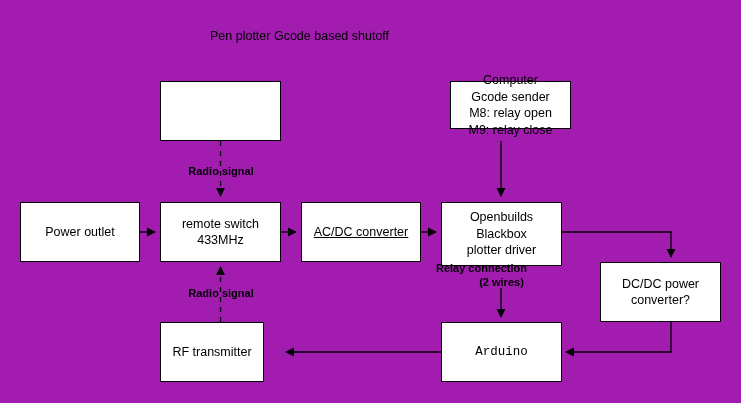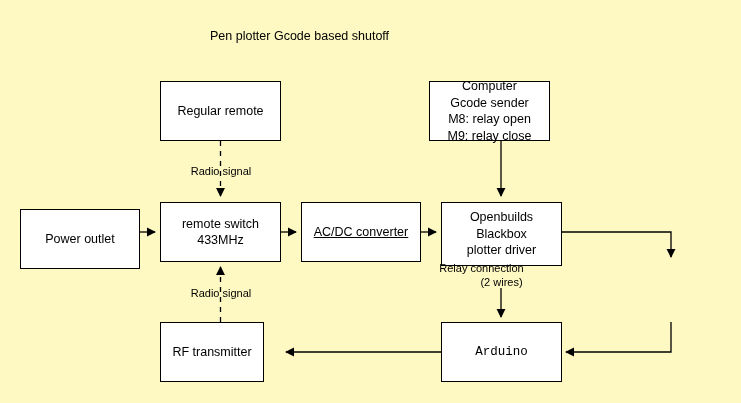--- a/index.html
+++ b/index.html
@@ -9,21 +9,21 @@
     background: #ffffff;
   }
   body {
     font-family: "Liberation Sans", sans-serif;
     color: #000000;
   }
   #canvas {
     position: relative;
     width: 741px;
     height: 403px;
-    background: #fef9c3;
+    background: #a21caf;
     overflow: hidden;
   }
   #wires {
     position: absolute;
     left: 0;
     top: 0;
     width: 741px;
     height: 403px;
     pointer-events: none;
   }
@@ -44,20 +44,21 @@
   }
   .node-line { display: block; }
   .edge-label {
     position: absolute;
     font-size: 11px;
     line-height: 14.5px;
     text-align: center;
     white-space: pre;
     background: transparent;
     z-index: 3;
+    font-weight: bold;
   }
   #diagram-title {
     position: absolute;
     font-size: 12.5px;
     line-height: 16px;
     white-space: pre;
     z-index: 3;
   }
 </style>
 </head>
@@ -119,49 +120,52 @@
       <path d="M 441 352 L 286 352" stroke="#000000" stroke-width="1.3" fill="none" marker-end="url(#arrow)"></path>
     </g>
 
      remote switch (dashed, radio signal up) --&gt;
     <g>
       <path d="M 220.5 322 L 220.5 267" stroke="#000000" stroke-width="1.3" fill="none" stroke-dasharray="5,5" marker-end="url(#arrow)"></path>
     </g>
   </svg>
 
   <div class="node" style="left:160px; top:81px; width:121px; height:60px;">
-    <span class="node-line">Regular remote</span>
   </div>
 
-  <div class="node" style="left:429px; top:81px; width:121px; height:60px;">
+  <div class="node" style="left:450px; top:81px; width:121px; height:48px;">
     <span class="node-line">Computer</span>
     <span class="node-line">Gcode sender</span>
     <span class="node-line">M8: relay open</span>
     <span class="node-line">M9: relay close</span>
   </div>
 
-  <div class="node" style="left:20px; top:202px; width:120px; height:60px;margin-top:7px;">
+  <div class="node" style="left:20px; top:202px; width:120px; height:60px;">
     <span class="node-line">Power outlet</span>
   </div>
 
   <div class="node" style="left:160px; top:202px; width:121px; height:60px;">
     <span class="node-line">remote switch</span>
     <span class="node-line">433MHz</span>
   </div>
 
   <div class="node" style="left:301px; top:202px; width:120px; height:60px;text-decoration:underline;">
     <span class="node-line">AC/DC converter</span>
   </div>
 
   <div class="node" style="left:441px; top:202px; width:121px; height:64px;">
     <span class="node-line">Openbuilds</span>
     <span class="node-line">Blackbox</span>
     <span class="node-line">plotter driver</span>
   </div>
 
+  <div class="node" style="left:600px; top:262px; width:121px; height:60px;">
+    <span class="node-line">DC/DC power</span>
+    <span class="node-line">converter?</span>
+  </div>
 
   <div class="node" style="left:160px; top:322px; width:104px; height:60px;">
     <span class="node-line">RF transmitter</span>
   </div>
 
   <div class="node" style="left:441px; top:322px; width:121px; height:60px;font-family:Liberation Mono, monospace;">
     <span class="node-line">Arduino</span>
   </div>
 
   <div class="edge-label" style="left:180px; top:164px; width:82px;">Radio signal</div>

